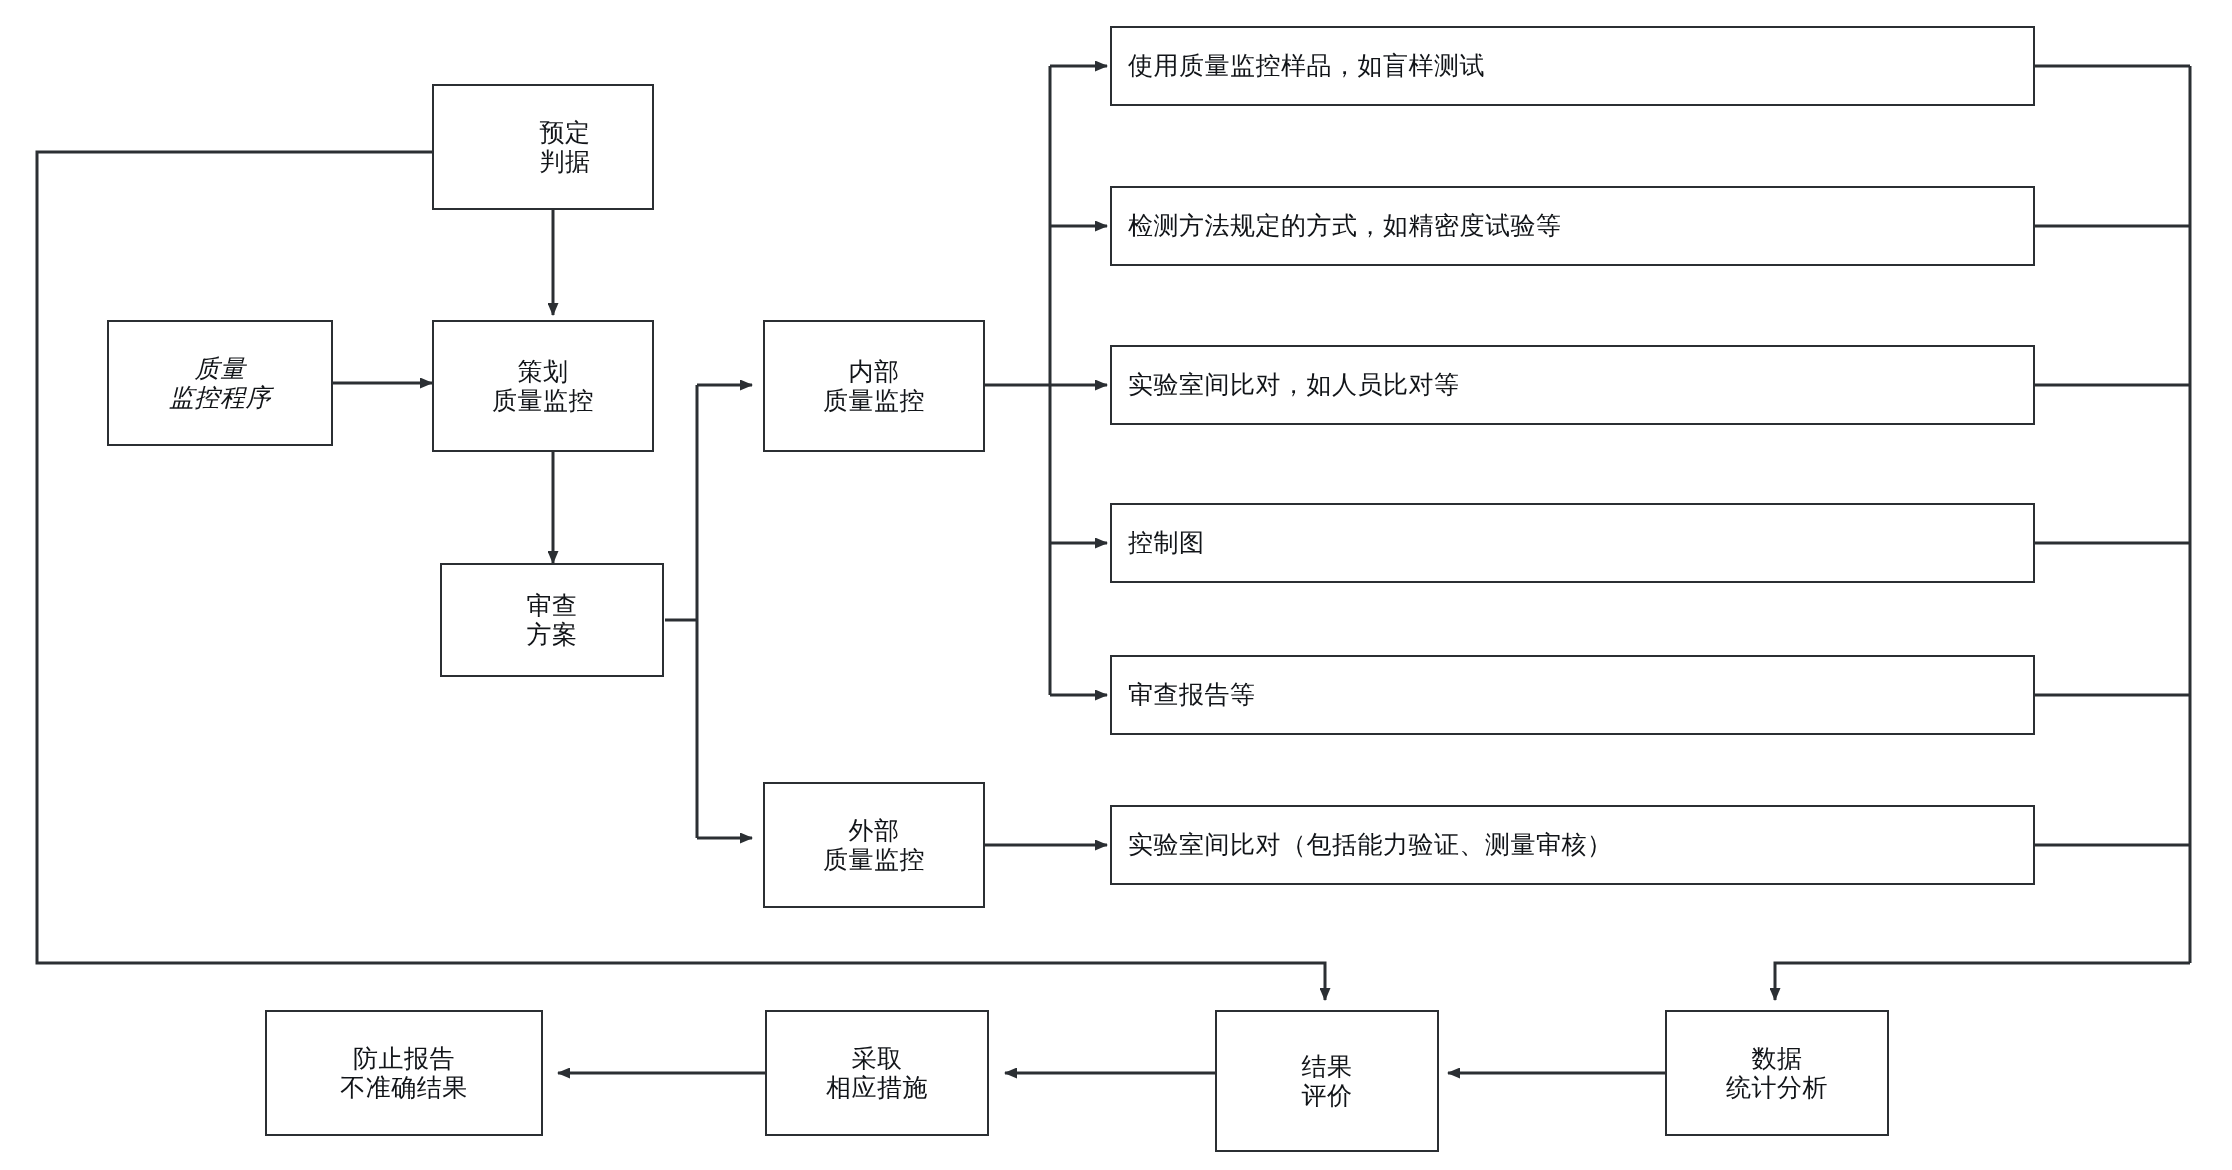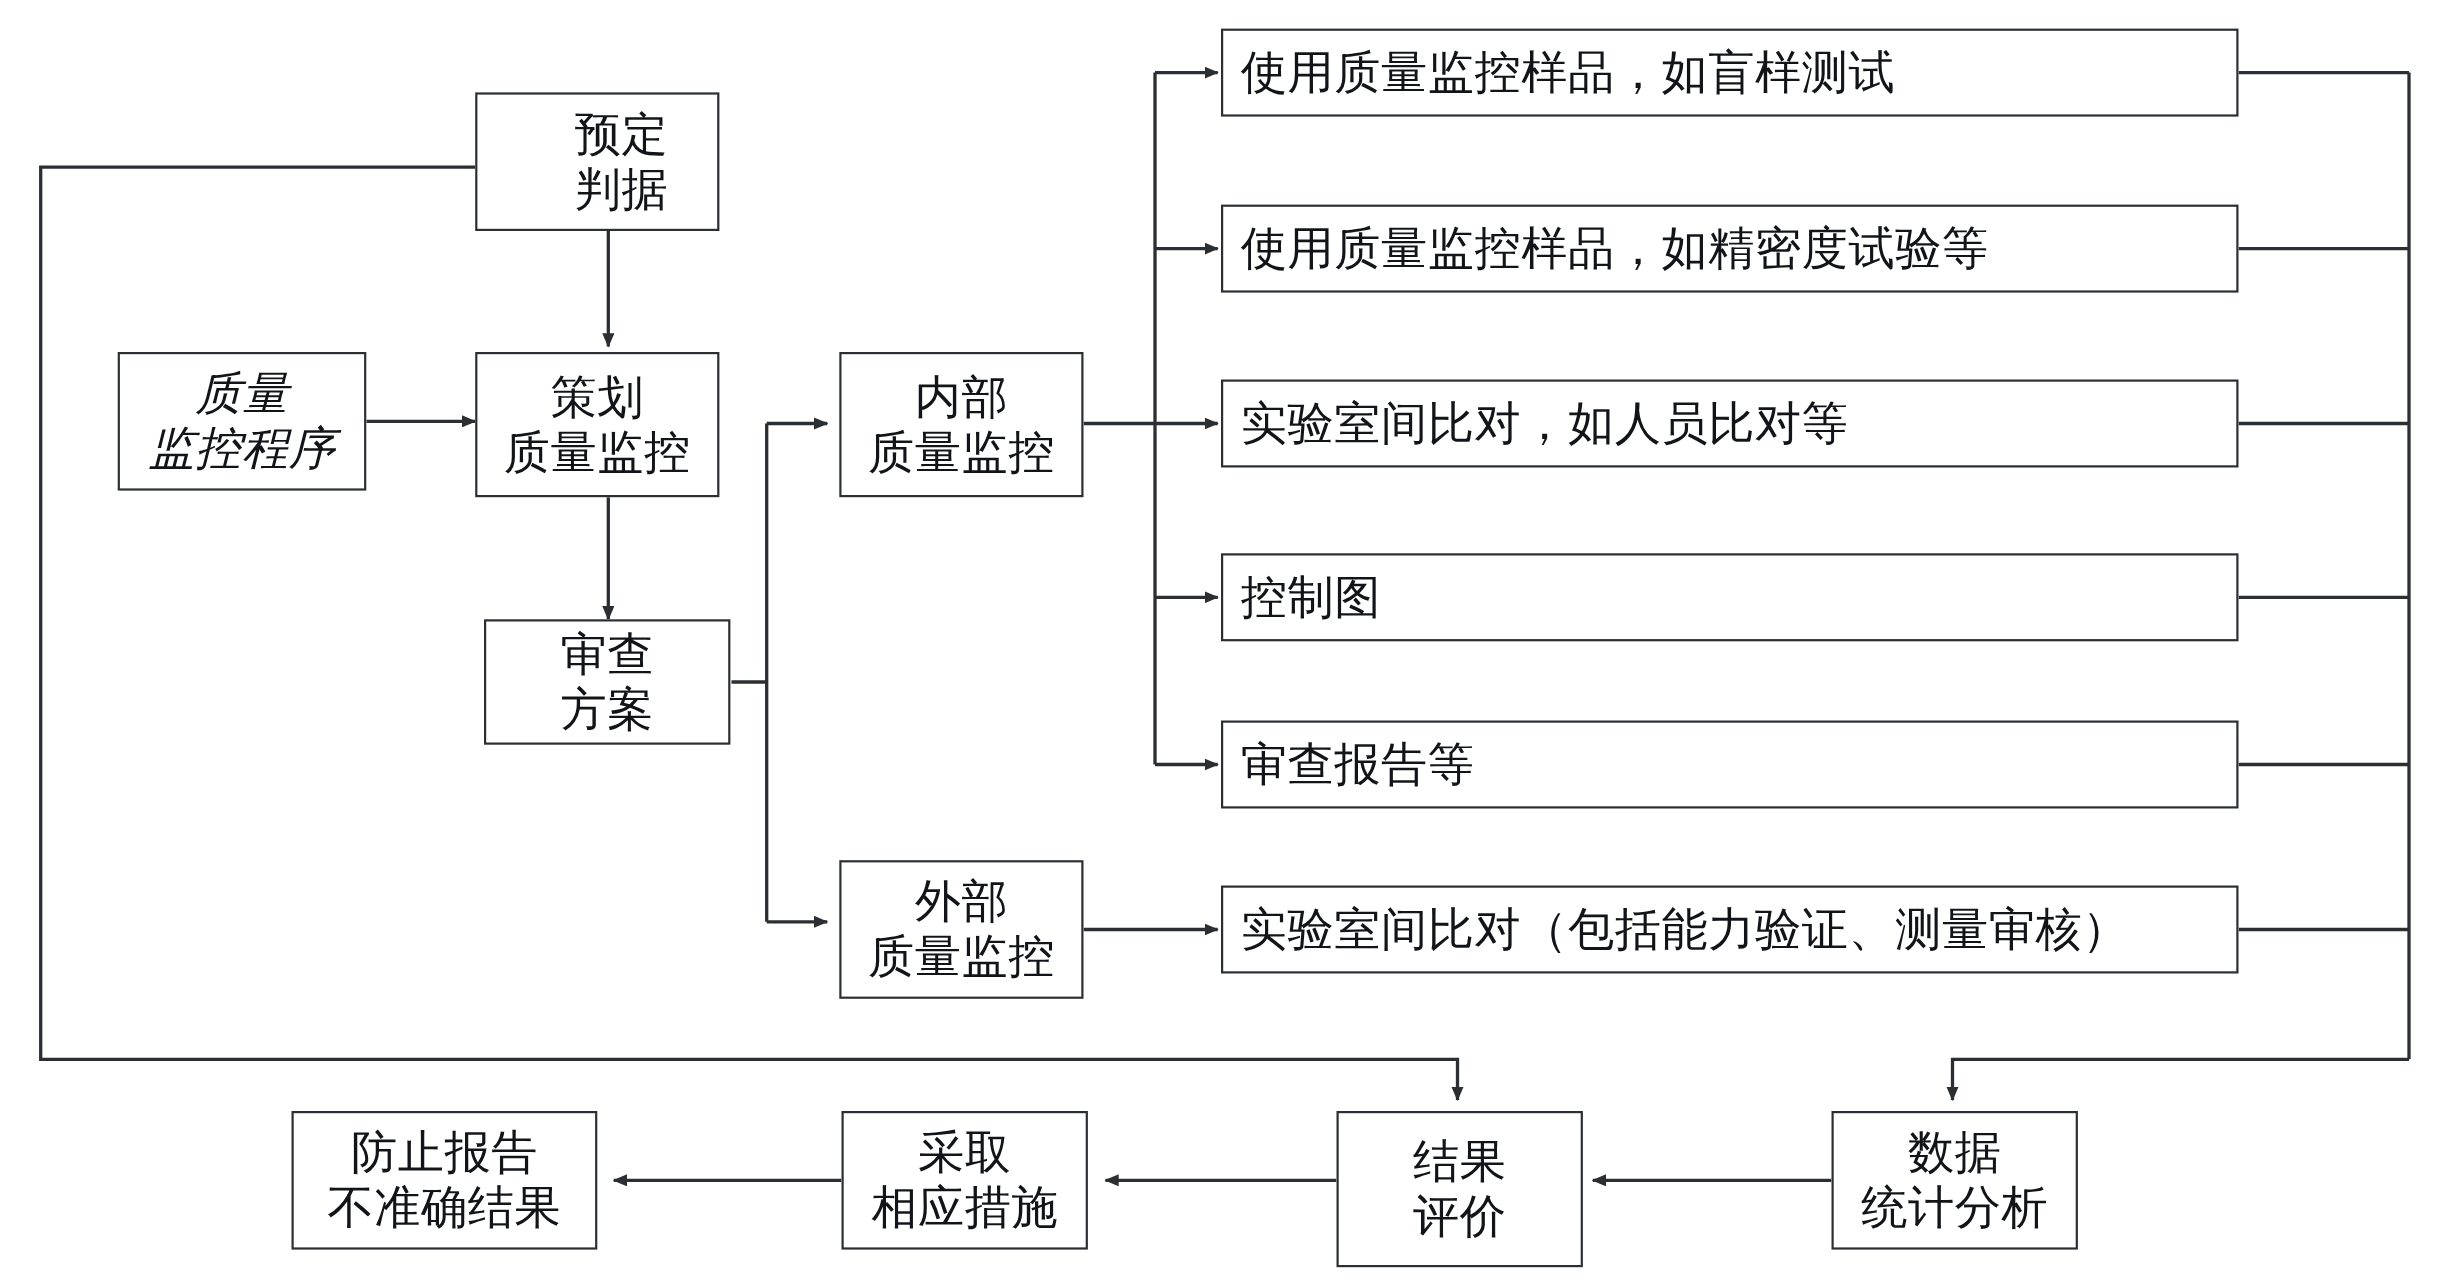--- a/index.html
+++ b/index.html
@@ -28,21 +28,21 @@
   .node {
     position: absolute;
     box-sizing: border-box;
     border: 2.5px solid #2b2f33;
     background: #ffffff;
     display: flex;
     flex-direction: column;
     align-items: center;
     justify-content: center;
     color: #111418;
-    font-size: 42px;
+    font-size: 25px;
     line-height: 1.18;
     letter-spacing: 0.5px;
     white-space: nowrap;
   }
   .node.left-text {
     align-items: flex-start;
     padding-left: 16px;
   }
   .node .ln {
     display: block;
@@ -132,21 +132,21 @@
   <div class="node" style="left:763px; top:782px; width:222px; height:126px;">
     <span class="ln">外部</span>
     <span class="ln">质量监控</span>
   </div>
 
   <div class="node left-text" style="left:1110px; top:26px; width:925px; height:80px;">
     <span class="ln">使用质量监控样品，如盲样测试</span>
   </div>
 
   <div class="node left-text" style="left:1110px; top:186px; width:925px; height:80px;">
-    <span class="ln">使用质量监控样品，如精密度试验等</span>
+    <span class="ln">检测方法规定的方式，如精密度试验等</span>
   </div>
 
   <div class="node left-text" style="left:1110px; top:345px; width:925px; height:80px;">
     <span class="ln">实验室间比对，如人员比对等</span>
   </div>
 
   <div class="node left-text" style="left:1110px; top:503px; width:925px; height:80px;">
     <span class="ln">控制图</span>
   </div>
 

